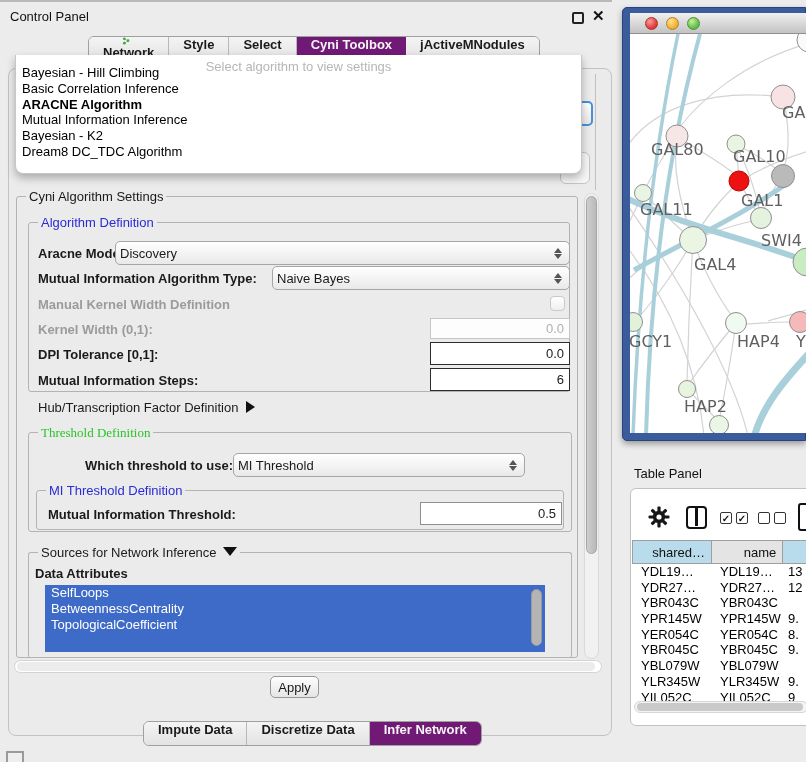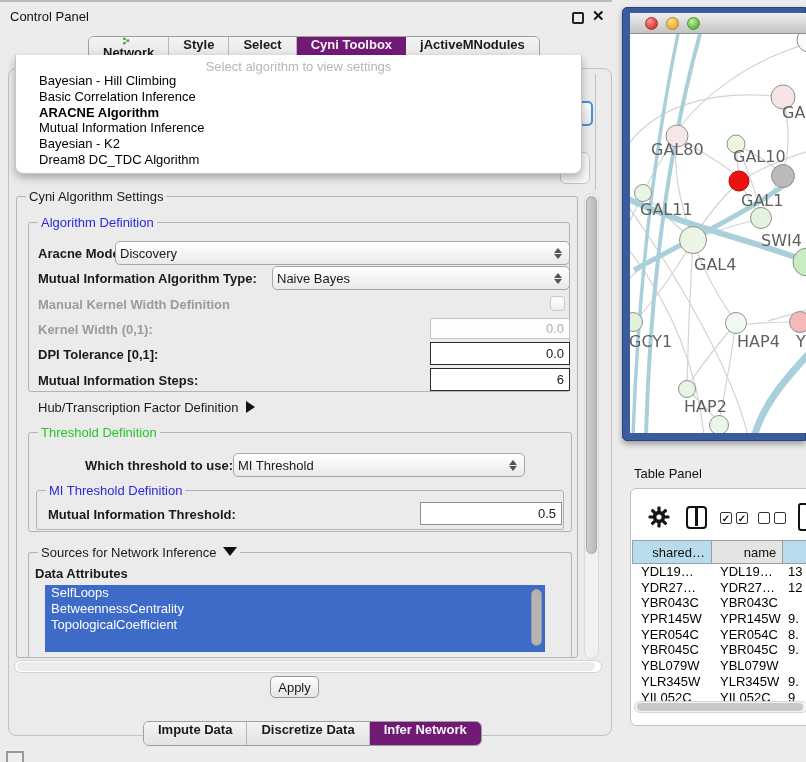--- a/index.html
+++ b/index.html
@@ -29,29 +29,29 @@
   .outer-panel { left:8px; top:68px; width:604px; height:668px; border:1px solid #c2c2c2; border-radius:8px; background:#ebebeb; }
 
   
   .frag-vline { left:595px; top:74px; width:1px; height:116px; background:#c0c0c0; }
   .frag-spin { left:578px; top:101px; width:15px; height:25px; border:2px solid #4a90d9; border-radius:5px; background:linear-gradient(#fff,#e8e8e8); z-index:2; }
   .frag-field { left:560px; top:152px; width:30px; height:32px; border:1px solid #c4c4c4; border-radius:6px; background:#f6f6f6; }
 
   
   .popup { left:15px; top:55px; width:567px; height:119px; background:#fff; border:1px solid #c6c6c6; border-top:none; border-radius:0 0 8px 8px; box-shadow:0 4px 9px rgba(0,0,0,0.28); z-index:5; }
   .popup-placeholder { position:absolute; left:0; right:0; top:4px; text-align:center; color:#b6b6b6; font-size:13px; }
-  .popup-items { position:absolute; left:6px; top:18px; right:6px;margin-left:17px; }
+  .popup-items { position:absolute; left:6px; top:10px; right:6px; }
   .popup-item { height:15.8px; line-height:15.8px; font-size:13px; color:#000; white-space:nowrap; }
   .popup-item.sel { font-weight:bold; }
 
   
   .groupbox { border:1px solid #b3b3b3; border-radius:3px; }
   .group-title { position:absolute; top:-8px; left:9px; background:#ebebeb; padding:0 3px; font-size:13px; white-space:nowrap; }
   .t-blue { color:#2a2ad6; }
-  .t-green { color:#28c428; }
+  .t-green { color:#28c428;font-family:Liberation Serif, serif; }
 
   .lbl { font-size:13px; white-space:nowrap; }
   .b { font-weight:bold; }
   .dis { color:#9b9b9b; font-weight:bold; }
 
   
   .combo { border:1px solid #a6a6a6; border-radius:5px; background:linear-gradient(#ffffff,#e9e9e9); display:flex; align-items:center; height:24px; padding-left:4px; font-size:13px; }
   .combo .val { flex:1; }
   .combo .spin { width:16px; display:flex; flex-direction:column; align-items:center; justify-content:center; gap:1px; margin-right:3px; }
   .arr-up { width:0; height:0; border-left:4px solid transparent; border-right:4px solid transparent; border-bottom:5px solid #555; }

